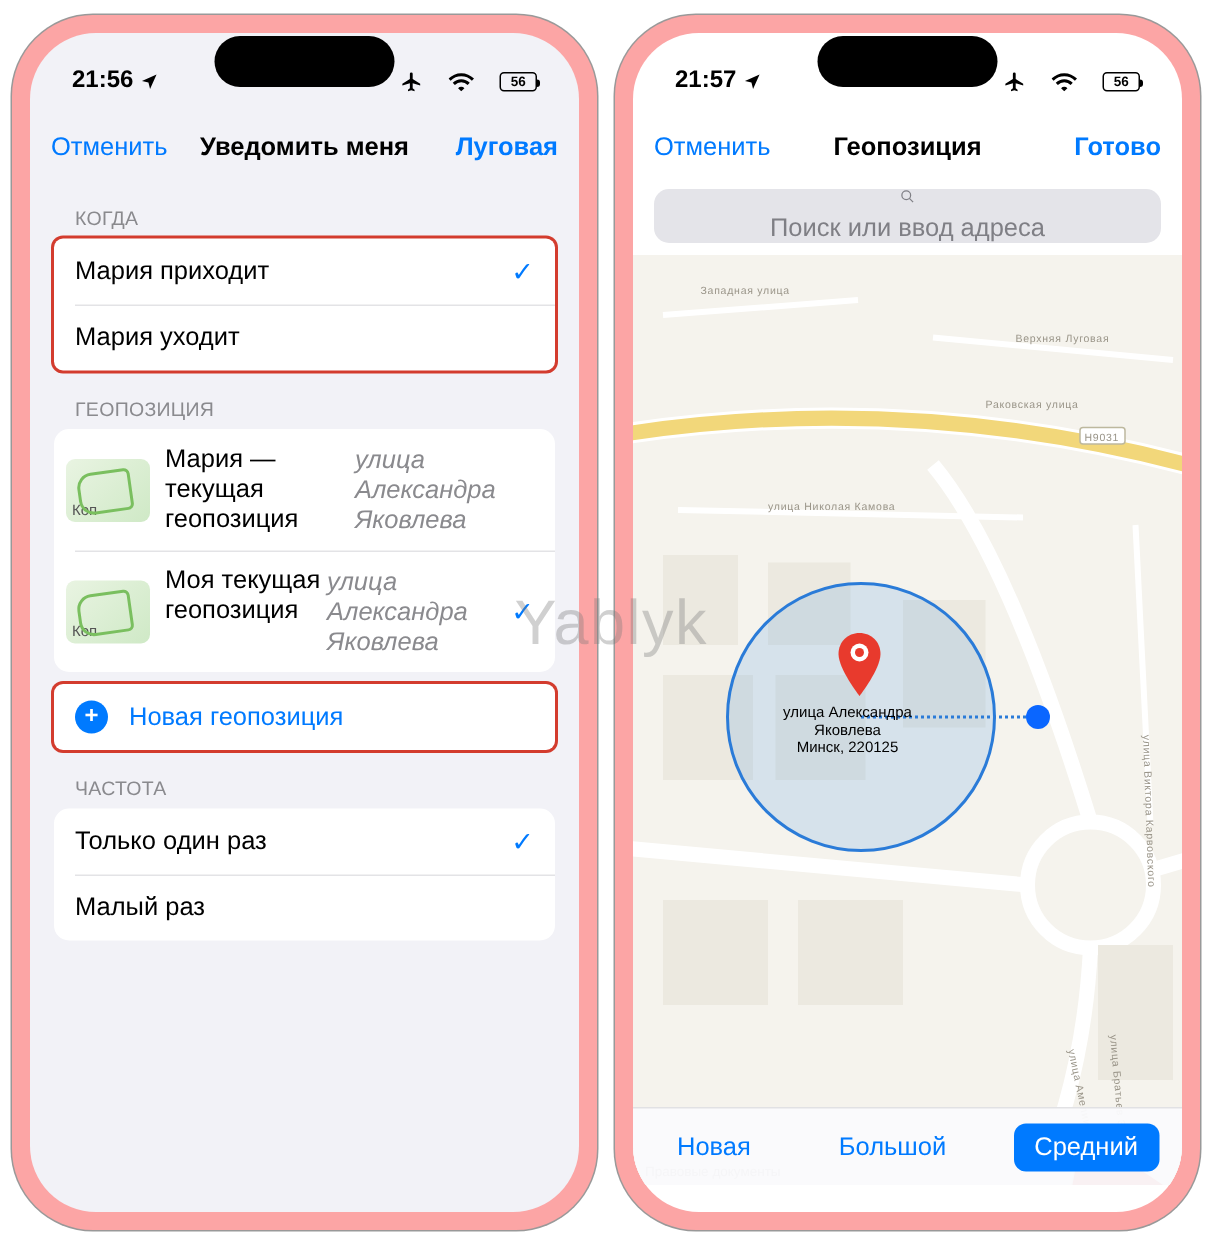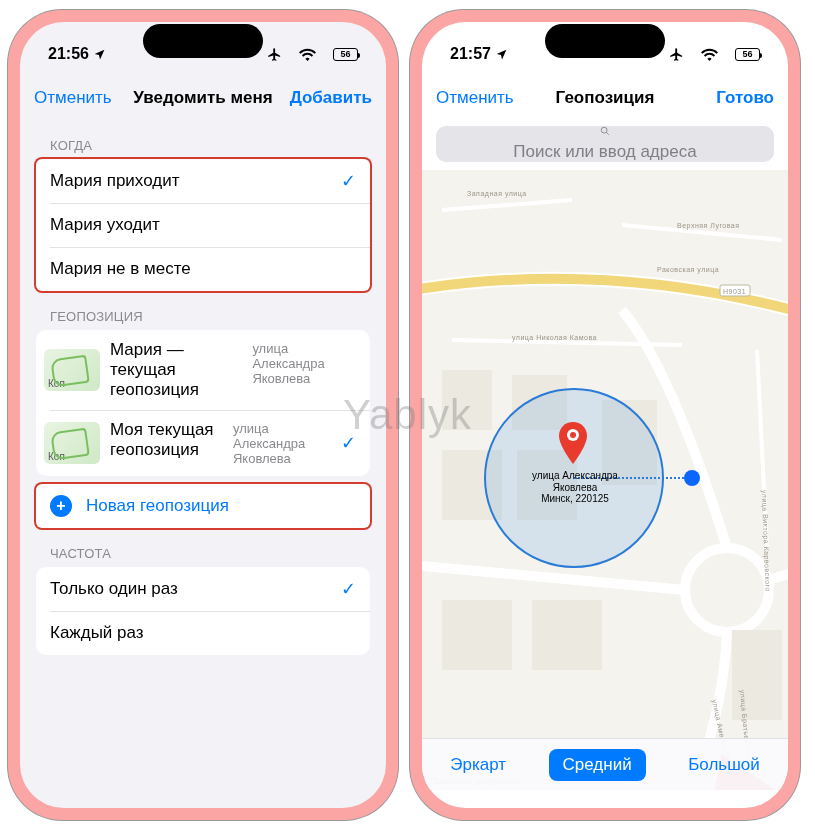--- a/index.html
+++ b/index.html
@@ -26,34 +26,34 @@
   .list { background: #fff; border-radius: 10px; margin: 0 16px; overflow:hidden; }
   .hl-red { box-shadow: 0 0 0 2px #d33c2e; border-radius: 6px; }
   .row { min-height: 44px; display: flex; align-items: center; padding: 10px 14px; font-size: 17px; color: #000; position:relative; }
   .row + .row::before { content:''; position:absolute; top:0; left:14px; right:0; height:1px; background:#e3e3e6; }
   .row .check { margin-left: auto; color:#007aff; font-size:18px; }
   .row.withthumb { padding-left: 8px; }
   .thumb { width:56px; height:42px; border-radius:6px; background: linear-gradient(135deg,#e9f4e2,#cfe9c6); margin-right:10px; position:relative; overflow:hidden; flex:0 0 56px; }
   .thumb::after{content:''; position:absolute; left:8px; top:8px; right:12px; bottom:6px; border:2px solid #7abf5f; border-radius:10px 4px 4px 10px; transform:rotate(-8deg);}
   .thumb-label{position:absolute; left:4px; bottom:2px; font-size:10px; color:#555;}
   .two-line { display:flex; flex-direction:row; }
-  .two-line .sub { font-size:13px; color:#8a8a8e; margin-top:1px; }
+  .two-line .sub { font-size:17px; color:#8a8a8e; margin-top:1px;font-style:italic; }
   .add-row { color:#007aff; }
   .plus-circle { width:22px; height:22px; border-radius:50%; background:#007aff; color:#fff; display:flex; align-items:center; justify-content:center; margin-right:14px; font-size:16px; font-weight:600; }
 
   
   .search-bar { margin: 6px 14px 8px; background:#e4e4e9; border-radius:10px; height:36px; display:flex; align-items:center; padding:0 10px; color:#7f7f85; font-size:17px; gap:6px;flex-direction:column; }
   .map { position:relative; margin:0; height:620px; background:#f4f3ee; overflow:hidden; }
   .map svg { position:absolute; inset:0; width:100%; height:100%; }
   .geofence { position:absolute; left:62px; top:218px; width:180px; height:180px; border:2px solid #2a7bd8; border-radius:50%; background:rgba(75,150,230,0.18); }
   .geo-dotline { position:absolute; left:152px; top:307px; width:118px; height:0; border-top:2px dotted #2a7bd8; }
   .handle { position:absolute; left:262px; top:300px; width:16px; height:16px; background:#0a66ff; border-radius:50%; }
   .pin { position:absolute; left:136px; top:252px; width:30px; height:42px; }
   .pin svg{ width:100%; height:100%; display:block; }
-  .pin-label { position:absolute; left:103px; top:300px; width:100px; font-size:10px; text-align:center; color:#000; line-height:1.15; }
+  .pin-label { position:absolute; left:93px; top:300px; width:100px; font-size:10px; text-align:center; color:#000; line-height:1.15; }
   .legal { position:absolute; left:8px; bottom:4px; font-size:9px; color:#888; }
   .map-streets text { font-size:7px; fill:#9a9589; letter-spacing:0.5px; }
   .size-bar { position:absolute; bottom:0; left:0; right:0; height:52px; background:rgba(250,250,252,0.96); display:flex; align-items:center; justify-content:space-around; font-size:17px; border-top:1px solid #e1e1e4; }
   .size-btn { color:#007aff; padding:6px 14px; border-radius:8px; }
   .size-btn.sel { background:#007aff; color:#fff; }
 
   .arrow { position:absolute; filter: drop-shadow(0 1px 1px rgba(0,0,0,0.3)); }
   .watermark { position:absolute; left:50%; top:50%; transform:translate(-50%,-50%); font-size:42px; color:rgba(120,120,120,0.35); font-weight:400; letter-spacing:1px; pointer-events:none; z-index:100; }
 </style>
 </head>
@@ -83,35 +83,32 @@
               <div class="battery">
                 <span>56</span>
               </div>
             </div>
         </div>
       </div>
 
       <div class="nav-bar" style="position:relative;">
         <span class="nav-link">Отменить</span>
         <span class="nav-title">Уведомить меня</span>
-        <span class="nav-link" style="font-weight:600">Добавить</span>
+        <span class="nav-link" style="font-weight:600">Луговая</span>
       </div>
 
       <div class="content">
         <div class="section-header">КОГДА</div>
         <div class="list hl-red">
           <div class="row">
             <span>Мария приходит</span>
             <span class="check">✓</span>
           </div>
           <div class="row">
             <span>Мария уходит</span>
-          </div>
-          <div class="row">
-            <span>Мария не в месте</span>
           </div>
         </div>
 
         <div class="section-header">ГЕОПОЗИЦИЯ</div>
         <div class="list" style="margin-bottom:8px;">
           <div class="row withthumb">
             <div class="thumb">
                 <span class="thumb-label">Коп</span>
               </div>
             <div class="two-line">
@@ -137,21 +134,21 @@
           </div>
         </div>
 
         <div class="section-header">ЧАСТОТА</div>
         <div class="list">
           <div class="row">
             <span>Только один раз</span>
             <span class="check">✓</span>
           </div>
           <div class="row">
-            <span>Каждый раз</span>
+            <span>Малый раз</span>
           </div>
         </div>
       </div>
 
     </div>
   </div>
 
   <div class="phone">
     <div class="island"></div>
     <div class="screen" style="background:#fff;">
@@ -249,23 +246,23 @@
         <svg class="arrow" style="left:270px; top:205px;" width="74" height="92" viewBox="0 0 74 92">
           <path d="M74 0 L18 72 L30 80 L0 92 L6 60 L18 68 Z" fill="#e21b1b"></path>
         </svg>
         <svg class="arrow" style="left:180px; top:470px;" width="62" height="90" viewBox="0 0 62 90">
           <path d="M50 0 L20 60 L32 64 L10 90 L2 58 L16 62 Z" fill="#e21b1b"></path>
         </svg>
 
         <div class="legal">Правовые документы</div>
 
         <div class="size-bar">
-          <span class="size-btn">Эркарт</span>
+          <span class="size-btn">Новая</span>
+          <span class="size-btn">Большой</span>
           <span class="size-btn sel">Средний</span>
-          <span class="size-btn">Большой</span>
         </div>
       </div>
 
     </div>
   </div>
 
 </div>
 
 <div class="watermark">Yablyk</div>
 

